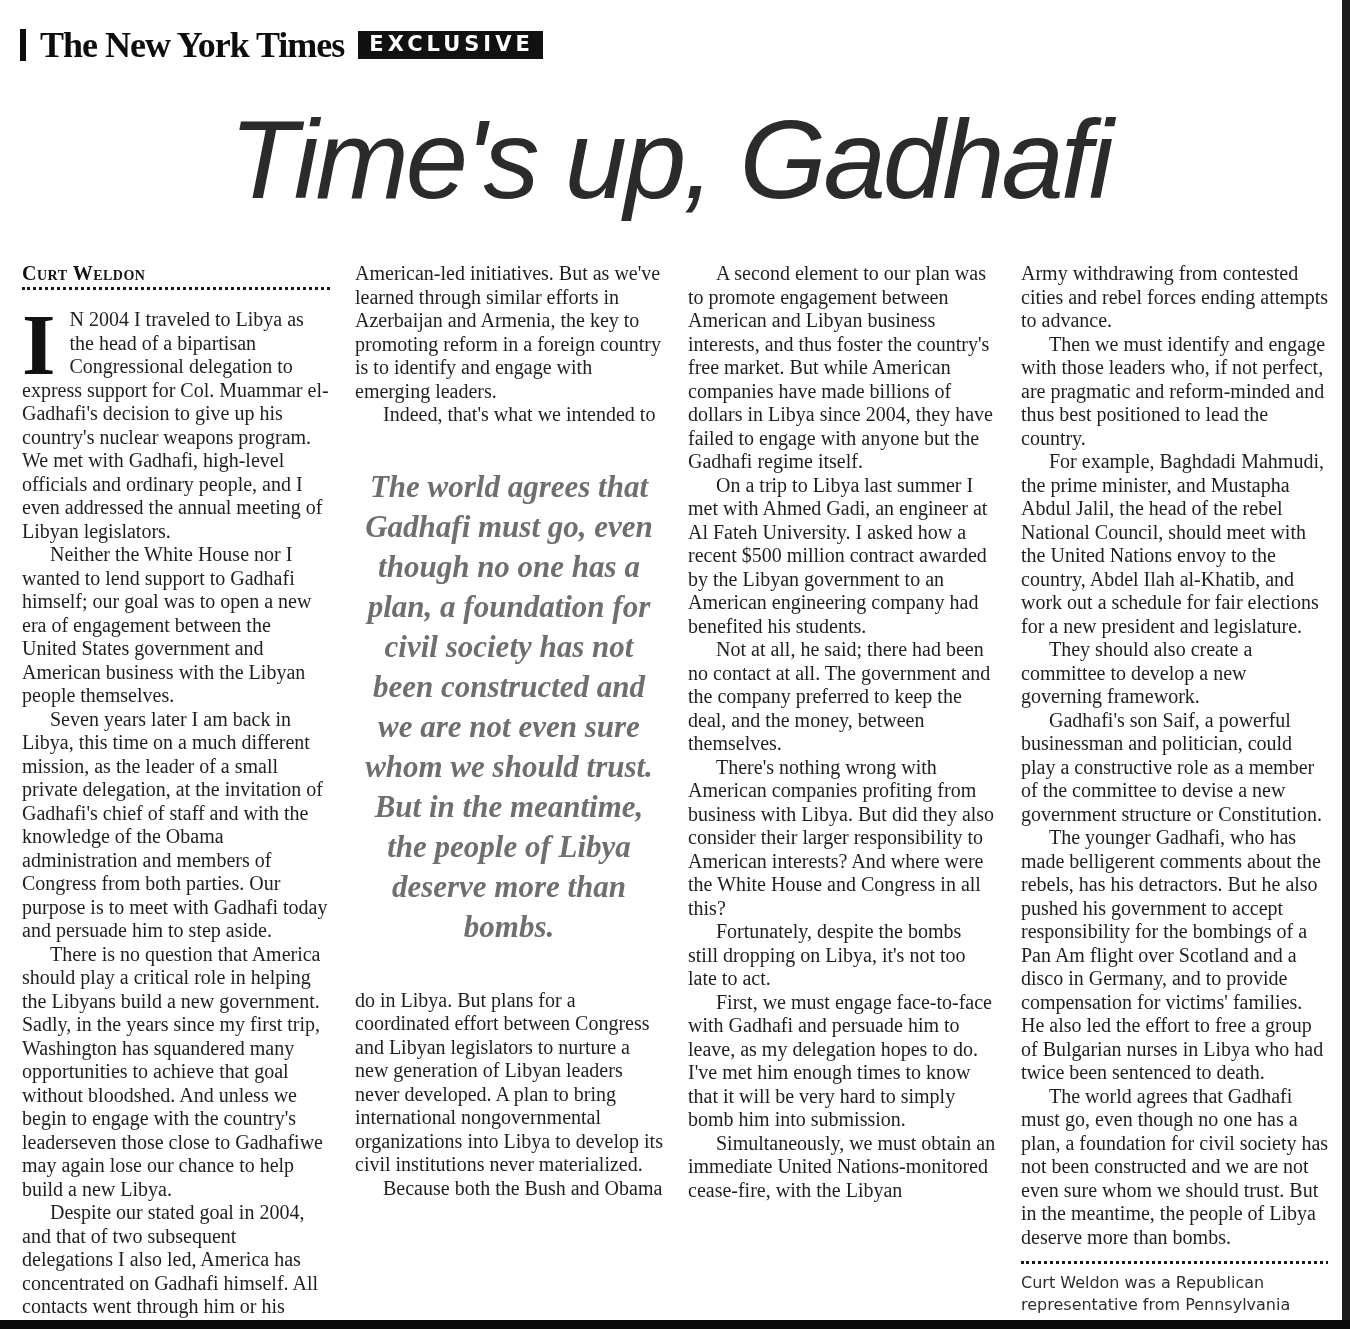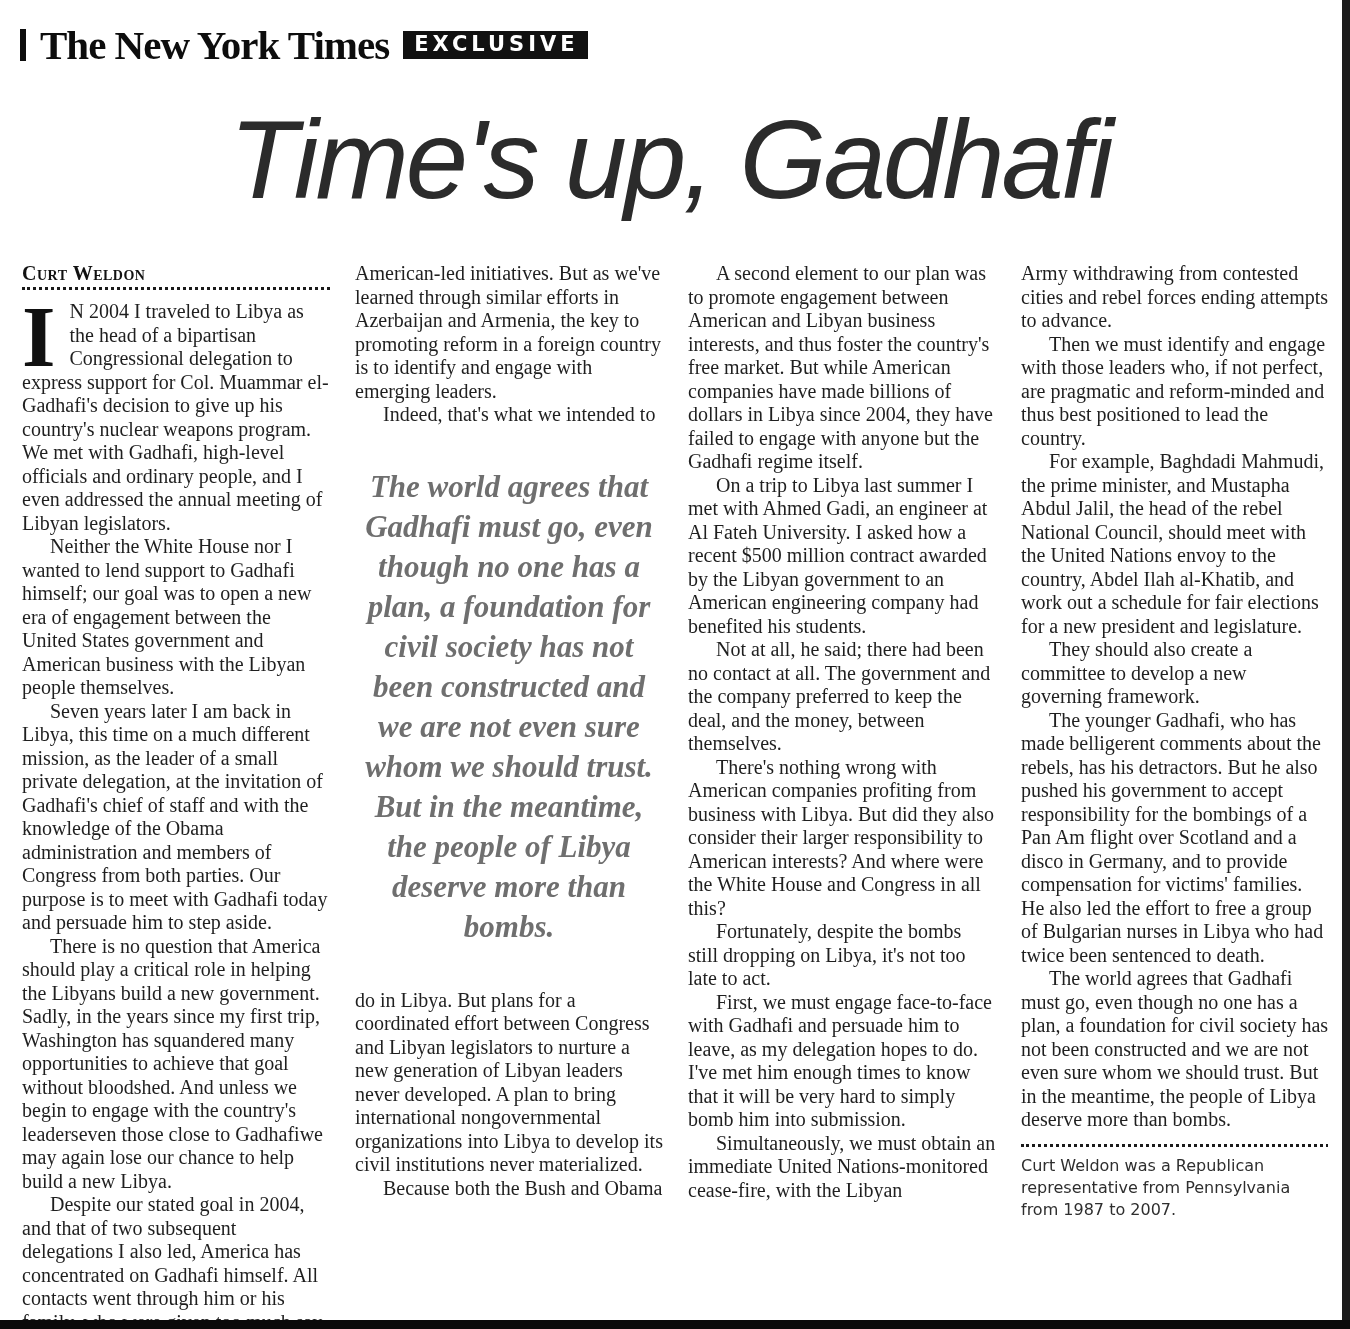--- a/index.html
+++ b/index.html
@@ -14,21 +14,21 @@
   
   .masthead{
     position:absolute;top:28px;left:20px;
     display:flex;align-items:center;gap:14px;
     height:34px;
   }
   .brand-bar{width:6px;height:32px;background:#0d0d0d;}
   .brand{
     font-family:"Liberation Serif", serif;
     font-weight:900;
-    font-size:41px;
+    font-size:36px;
     letter-spacing:-1px;
     color:#0d0d0d;
     white-space:nowrap;
     line-height:1;
   }
   .badge{
     background:#111111;color:#ffffff;
     font-family:"DejaVu Sans", sans-serif;
     font-weight:bold;font-size:21px;
     letter-spacing:4px;
@@ -68,21 +68,21 @@
   
   .byline{
     font-variant:small-caps;
     font-weight:bold;
     font-size:20px;
     letter-spacing:0.5px;
     color:#111;
     line-height:22px;
     border-bottom:3px dotted #1a1a1a;
     padding-bottom:3px;
-    margin-bottom:10px;
+    margin-bottom:18px;
   }
   
   .dropcap{
     float:left;
     font-family:"Liberation Serif", serif;
     font-weight:bold;
     font-size:86px;
     line-height:66px;
     padding:4px 14px 0 0;
     color:#111;
@@ -152,20 +152,21 @@
       <p>Fortunately, despite the bombs still dropping on Libya, it's not too late to act.</p>
       <p>First, we must engage face-to-face with Gadhafi and persuade him to leave, as my delegation hopes to do. I've met him enough times to know that it will be very hard to simply bomb him into submission.</p>
       <p>Simultaneously, we must obtain an immediate United Nations-monitored cease-fire, with the Libyan</p>
     </div>
 
     <div class="col">
       <p class="flush">Army withdrawing from contested cities and rebel forces ending attempts to advance.</p>
       <p>Then we must identify and engage with those leaders who, if not perfect, are pragmatic and reform-minded and thus best positioned to lead the country.</p>
       <p>For example, Baghdadi Mahmudi, the prime minister, and Mustapha Abdul Jalil, the head of the rebel National Council, should meet with the United Nations envoy to the country, Abdel Ilah al-Khatib, and work out a schedule for fair elections for a new president and legislature.</p>
       <p>They should also create a committee to develop a new governing framework.</p>
+      <p>Gadhafi's son Saif, a powerful businessman and politician, could play a constructive role as a member of the committee to devise a new government structure or Constitution.</p>
       <p>The younger Gadhafi, who has made belligerent comments about the rebels, has his detractors. But he also pushed his government to accept responsibility for the bombings of a Pan Am flight over Scotland and a disco in Germany, and to provide compensation for victims' families. He also led the effort to free a group of Bulgarian nurses in Libya who had twice been sentenced to death.</p>
       <p>The world agrees that Gadhafi must go, even though no one has a plan, a foundation for civil society has not been constructed and we are not even sure whom we should trust. But in the meantime, the people of Libya deserve more than bombs.</p>
       <div class="credit">
         <div>Curt Weldon was a Republican representative from Pennsylvania from 1987 to 2007.</div>
 
       </div>
     </div>
 
   </div>
 

